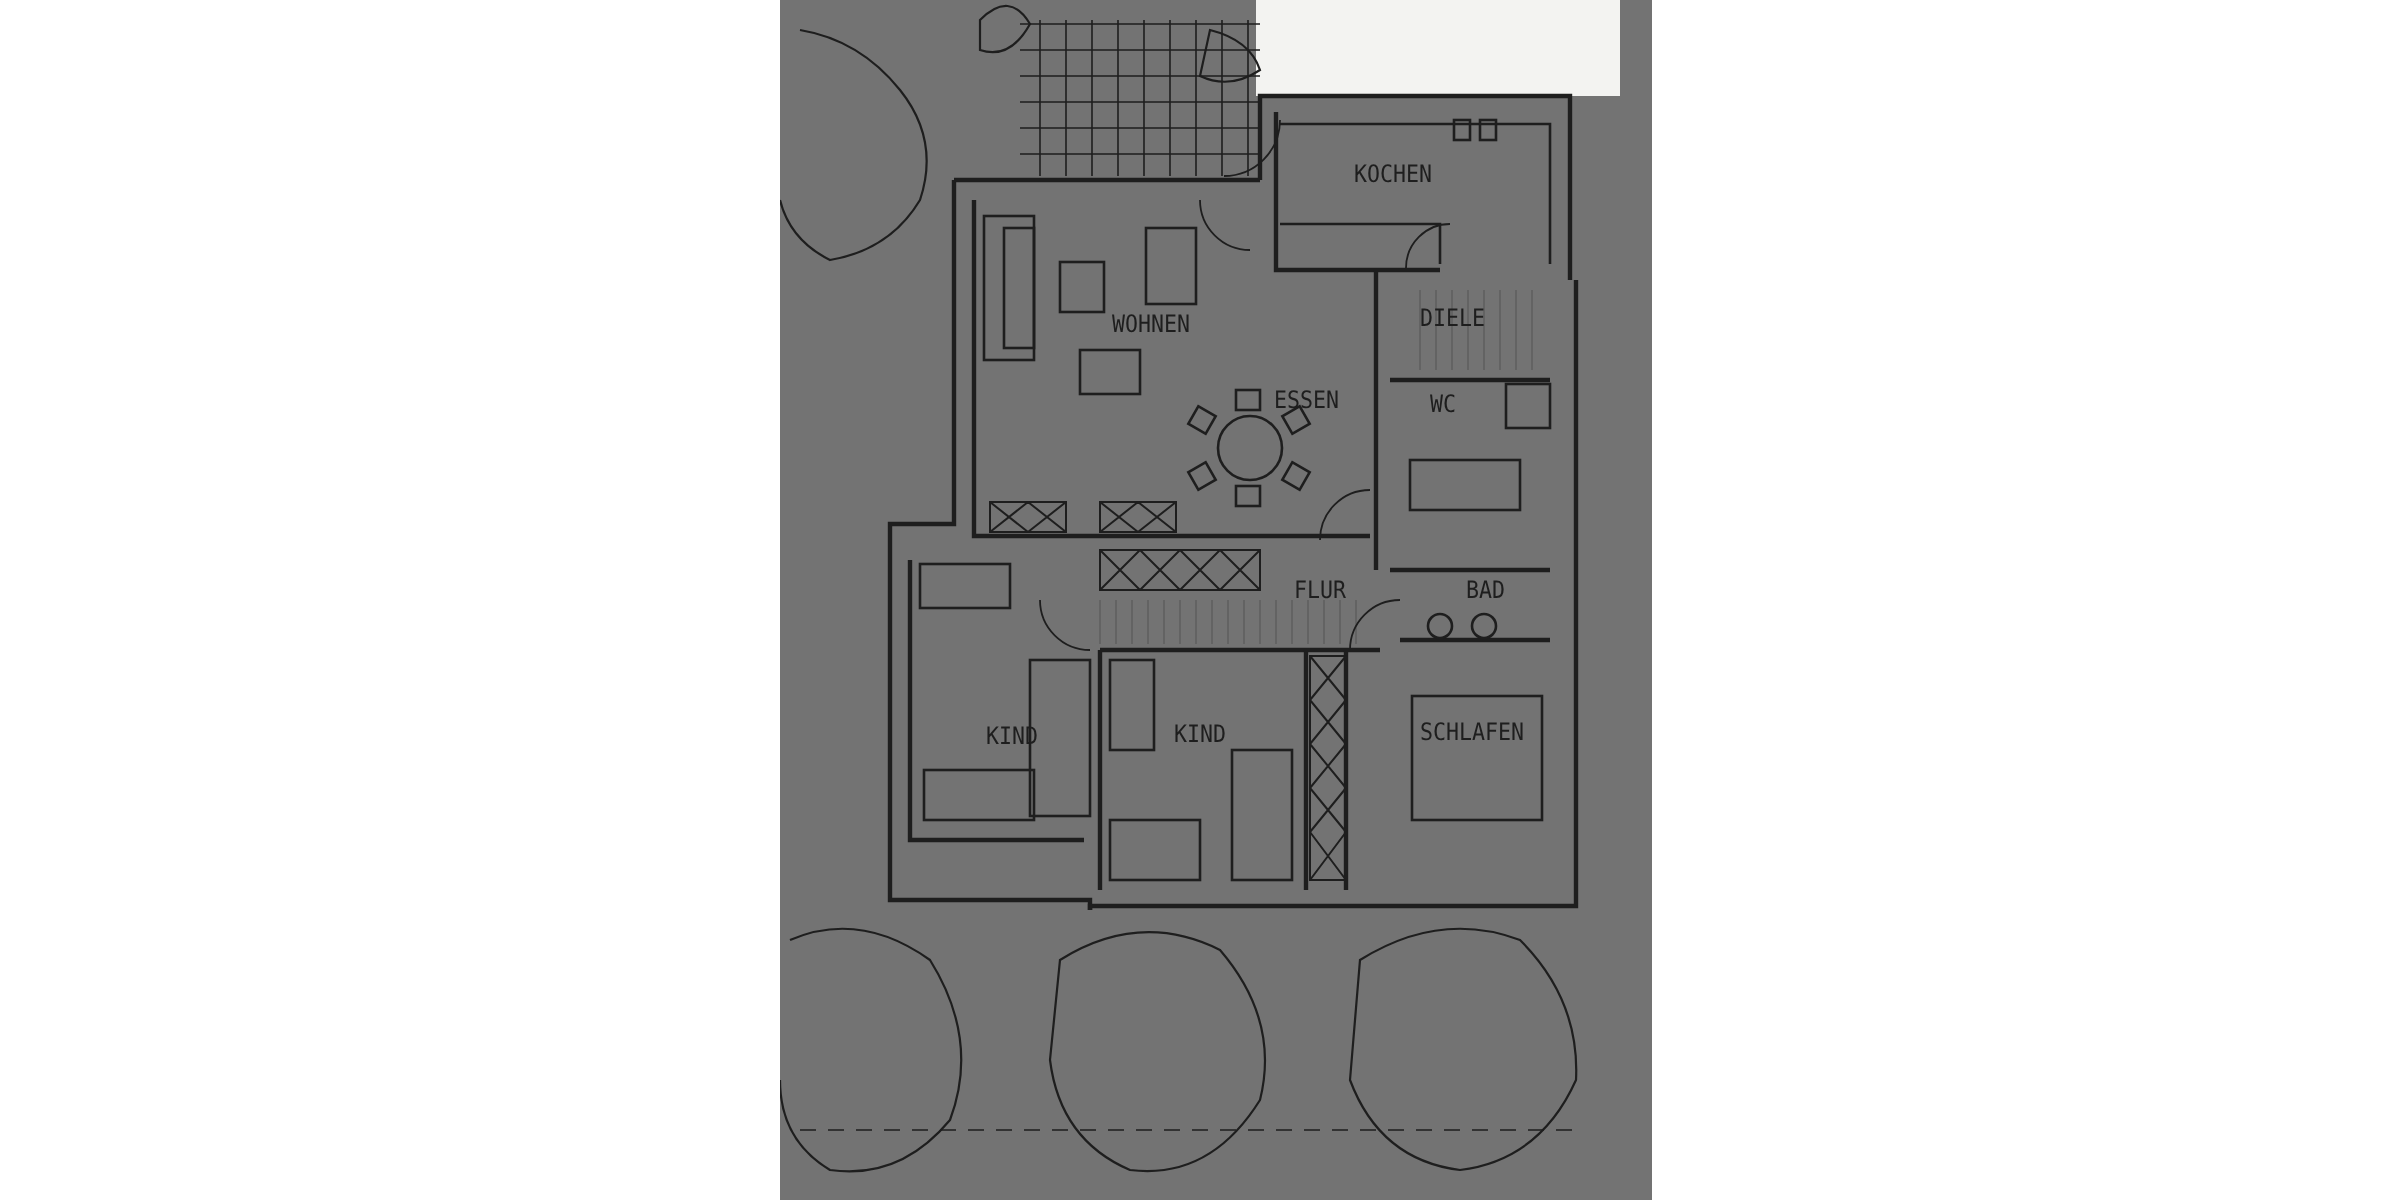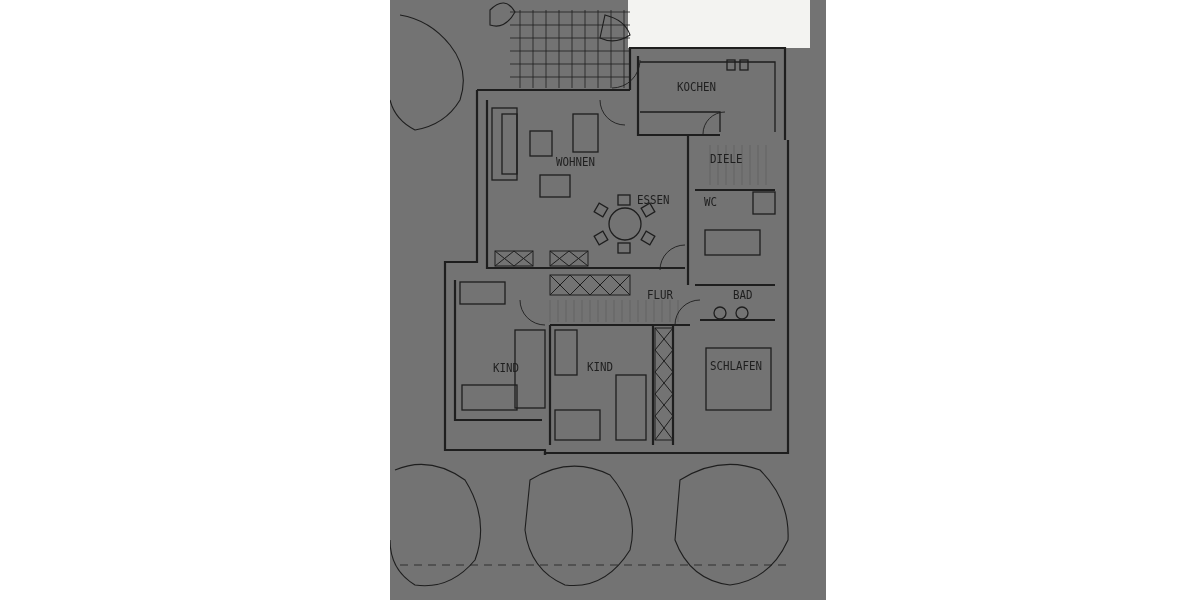--- a/index.html
+++ b/index.html
@@ -103,19 +103,19 @@
       <path d="M140 480 Q180 455 220 475 Q250 510 240 550 Q215 590 175 585 Q140 570 135 530 Z"></path>
       <path d="M290 480 Q330 455 370 470 Q400 500 398 540 Q380 580 340 585 Q300 580 285 540 Z"></path>
       <path d="M10 565 H400" stroke-dasharray="8 6" stroke-width="0.8"></path>
     </g>
   </svg>
 
   <span class="lbl" style="left:287px;top:80px;">KOCHEN</span>
   <span class="lbl" style="left:166px;top:155px;">WOHNEN</span>
   <span class="lbl" style="left:247px;top:193px;">ESSEN</span>
   <span class="lbl" style="left:320px;top:152px;">DIELE</span>
-  <span class="lbl" style="left:314px;top:195px;">WC</span>
+  <span class="lbl" style="left:325px;top:195px;">WC</span>
   <span class="lbl" style="left:257px;top:288px;">FLUR</span>
   <span class="lbl" style="left:343px;top:288px;">BAD</span>
   <span class="lbl" style="left:103px;top:361px;">KIND</span>
   <span class="lbl" style="left:197px;top:360px;">KIND</span>
   <span class="lbl" style="left:320px;top:359px;">SCHLAFEN</span>
 </div>
 
 </body></html>

